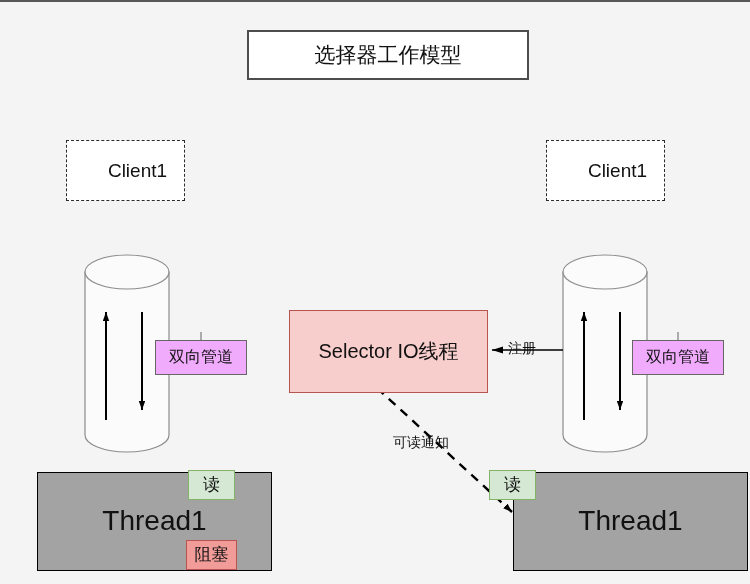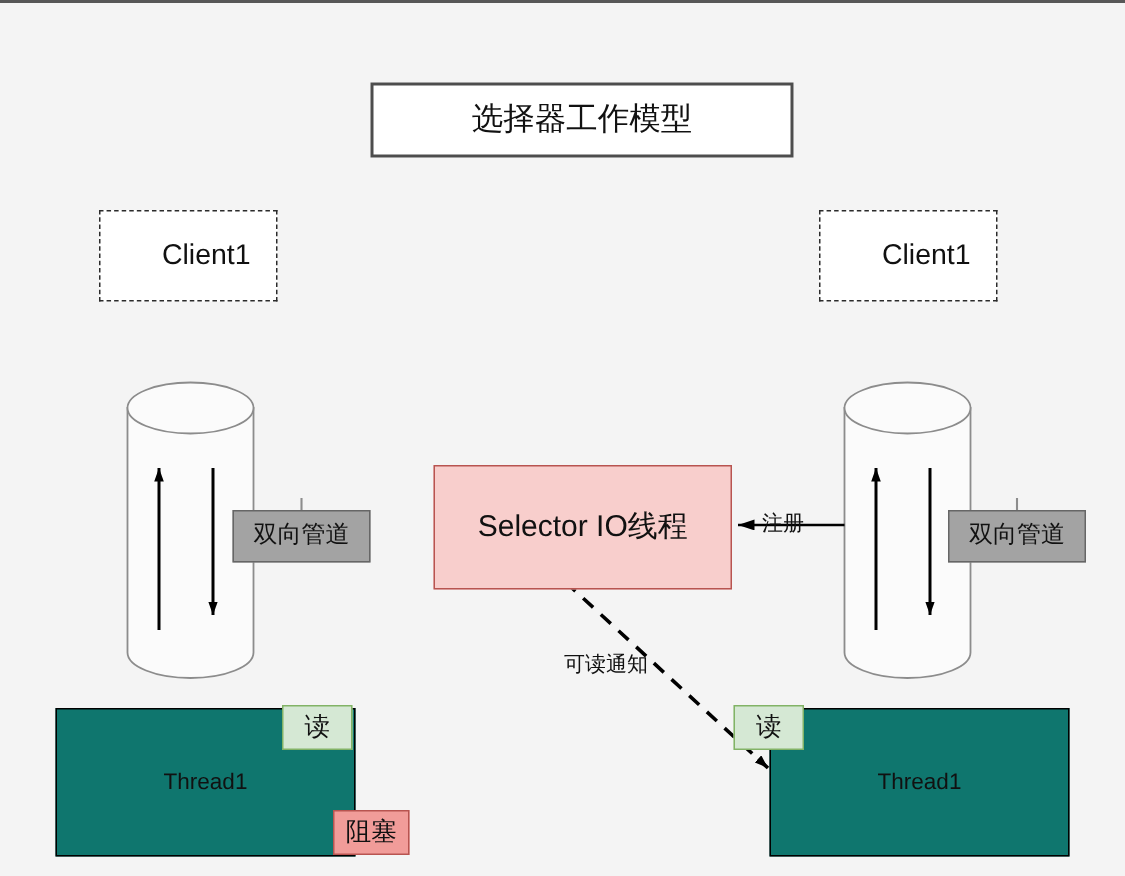--- a/index.html
+++ b/index.html
@@ -37,51 +37,50 @@
     text-align: center;
     color: #111111;
     line-height: 1.15;
   }
   .title-box {
     left: 247px; top: 30px;
     width: 282px; height: 50px;
     background: #ffffff;
     border: 2px solid #4d4d4d;
     font-size: 21px;
-    margin-top: 25px;
   }
   .client-box {
     width: 119px; height: 61px;
     background: #ffffff;
     border: 1px dashed #2b2b2b;
     font-size: 19px;
     padding-left: 24px;
   }
   #client-left  { left: 66px;  top: 140px; }
   #client-right { left: 546px; top: 140px; }
 
   .selector-box {
     left: 289px; top: 310px;
     width: 199px; height: 83px;
     background: #f8cecc;
     border: 1px solid #b85450;
     font-size: 20px;
   }
   .thread-box {
-    width: 200px; height: 99px;
-    background: #0f766e;
+    width: 235px; height: 99px;
+    background: #a3a3a3;
     border: 1px solid #000000;
-    font-size: 15px;
+    font-size: 28px;
   }
   #thread-left  { left: 37px;  top: 472px; }
   #thread-right { left: 513px; top: 472px; }
 
   .pipe-label {
     width: 92px; height: 35px;
-    background: #a3a3a3;
+    background: #f0abfc;
     border: 1px solid #666666;
     font-size: 16px;
   }
   #pipe-label-left  { left: 155px; top: 340px; }
   #pipe-label-right { left: 632px; top: 340px; }
 
   .tag-read {
     width: 47px; height: 30px;
     background: #d5e8d4;
     border: 1px solid #82b366;
@@ -89,32 +88,31 @@
   }
   #tag-read-left  { left: 188px; top: 470px; }
   #tag-read-right { left: 489px; top: 470px; }
 
   .tag-block {
     left: 186px; top: 540px;
     width: 51px; height: 30px;
     background: #f19c99;
     border: 1px solid #b85450;
     font-size: 17px;
-    margin-left: 36px;
   }
   
   .edge-label {
     position: absolute;
     font-size: 14px;
     color: #111111;
     background: transparent;
     white-space: nowrap;
   }
   #label-register { left: 508px; top: 328px; margin-top: 12px; }
-  #label-notify   { left: 376px; top: 434px; }
+  #label-notify   { left: 393px; top: 434px; }
 
   
   #vector-layer {
     position: absolute;
     left: 0; top: 0;
     width: 750px; height: 584px;
     pointer-events: none;
   }
 </style>
 </head>

